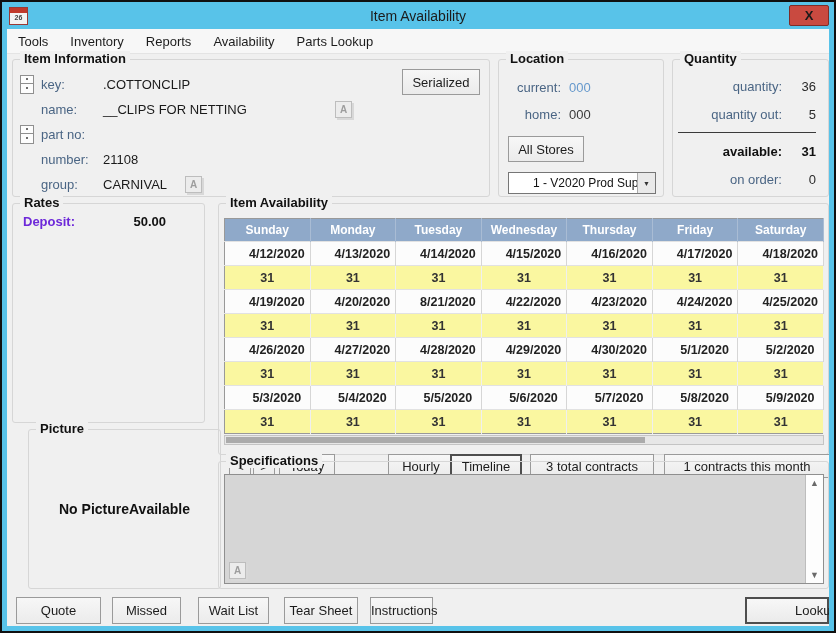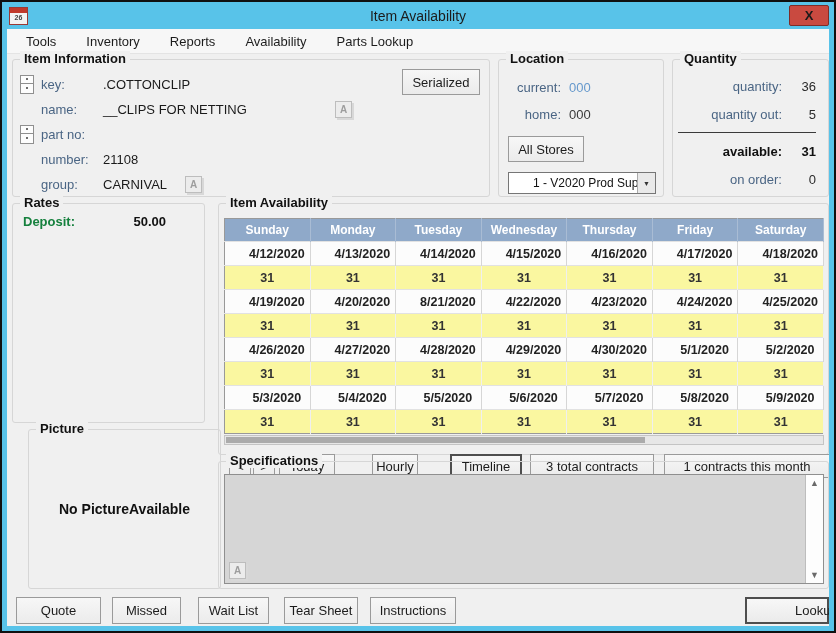--- a/index.html
+++ b/index.html
@@ -10,21 +10,21 @@
   .app-icon{position:absolute;left:7px;top:5px;width:17px;height:16px;background:#f3f3f3;border:1px solid #9a3a35;}
   .app-icon .cal-top{height:5px;background:#c0392b;}
   .app-icon .cal-day{font-size:7px;line-height:9px;text-align:center;color:#444;font-weight:bold;}
   .win-title{position:absolute;left:0;right:0;text-align:center;font-size:14px;color:#1c1c1c;}
   .close-btn{position:absolute;right:5px;top:3px;width:40px;height:21px;background:#c94a40;border:1px solid #7e2d28;
              border-radius:2px;color:#1a1a1a;font-weight:bold;font-size:13px;line-height:17px;text-align:center;
              font-family:"Liberation Sans",sans-serif;cursor:pointer;padding:0;}
   
   .inner{position:absolute;left:5px;right:5px;top:27px;bottom:5px;background:#f0f0f0;overflow:hidden;}
   .menubar{position:absolute;left:0;right:0;top:0;height:24px;background:#f7f7f7;border-bottom:1px solid #e4e4e4;
-           display:flex;align-items:center;padding-left:8px;gap:8px;}
+           display:flex;align-items:center;}
   .menu-item{font-size:13px;color:#1c1c1c;padding:3px 11px;cursor:pointer;}
   
   .group{position:absolute;border:1px solid #d6d6d6;border-radius:3px;box-sizing:border-box;}
   .group-label{position:absolute;top:-9px;left:7px;background:#f0f0f0;padding:0 4px;font-size:13px;font-weight:bold;color:#111;}
   
   .btn{display:inline-block;background:linear-gradient(#f7f7f7,#ebebeb);border:1px solid #9a9a9a;
        font-family:"Liberation Sans",sans-serif;font-size:13px;color:#1c1c1c;text-align:center;
        box-sizing:border-box;cursor:pointer;padding:0;}
   .btn.default{border:2px solid #4e4e4e;}
   .btn.bold{font-weight:normal;padding-left:48px;}
@@ -51,21 +51,21 @@
   .combo-arrow{width:17px;background:#e9e9e9;border-left:1px solid #ababab;display:flex;align-items:center;
                justify-content:center;font-size:7px;color:#333;}
   
   .q-row{display:flex;align-items:center;height:28px;padding-right:12px;}
   .q-label{flex:1;text-align:right;font-size:13px;color:#4a6584;}
   .q-value{width:34px;text-align:right;font-size:13px;color:#2a2a2a;}
   .q-row.bold .q-label,.q-row.bold .q-value{font-weight:bold;color:#111;}
   .q-divider{margin:4px 12px 4px auto;width:138px;border-top:1px solid #3a3a3a;}
   
   .rates-row{display:flex;padding:10px 10px 0 10px;}
-  .rates-label{font-size:13px;font-weight:bold;color:#15803d;flex:1;}
+  .rates-label{font-size:13px;font-weight:bold;color:#6d28d9;flex:1;}
   .rates-value{font-size:13px;font-weight:bold;color:#111;margin-right:28px;}
   .pic-text{height:100%;display:flex;align-items:center;justify-content:center;
             font-size:14px;font-weight:bold;color:#111;text-align:center;line-height:22px;}
   
   .avail-table{position:absolute;left:5px;top:14px;width:600px;border-collapse:collapse;table-layout:fixed;
                border:1px solid #999;}
   .avail-table th{background:var(--header-blue,#8FA9C9);color:#fff;font-size:12px;font-weight:bold;height:20px;
                   border-right:1px solid #a9bcd4;}
   .avail-table td{font-size:12.5px;text-align:center;height:21px;border-right:1px solid #d6d6d6;
                   border-top:1px solid #e2e2e2;color:#1a1a1a;}
@@ -298,21 +298,21 @@
             </tr>
           </tbody>
       </table>
       <div class="h-scroll">
         <div class="thumb"></div>
       </div>
       <div class="nav-row">
         <button class="btn" style="left:5px;width:22px;">&lt;</button>
         <button class="btn" style="left:29px;width:22px;">&gt;</button>
         <button class="btn" style="left:55px;width:56px;">Today</button>
-        <button class="btn" style="left:148px;width:46px;">Hourly</button>
+        <button class="btn" style="left:164px;width:66px;">Hourly</button>
         <button class="btn default" style="left:226px;width:72px;">Timeline</button>
         <button class="btn" style="left:306px;width:124px;">3 total contracts</button>
         <button class="btn" style="left:440px;width:166px;">1 contracts this month</button>
       </div>
     </div>
 
     <div class="group" style="left:211px;top:432px;width:611px;height:128px;">
       <span class="group-label">Specifications</span>
       <div class="spec-area">
         <span></span>
@@ -321,17 +321,17 @@
           <span class="v-arrow up">▲</span>
           <span class="v-arrow down">▼</span>
         </div>
       </div>
     </div>
 
     <button class="btn footer-btn" style="left:9px;top:568px;width:85px;">Quote</button>
     <button class="btn footer-btn" style="left:105px;top:568px;width:69px;">Missed</button>
     <button class="btn footer-btn" style="left:191px;top:568px;width:71px;">Wait List</button>
     <button class="btn footer-btn" style="left:277px;top:568px;width:74px;">Tear Sheet</button>
-    <button class="btn footer-btn" style="left:363px;top:568px;width:86px;">Instructions</button>
+    <button class="btn footer-btn" style="left:363px;top:568px;width:63px;">Instructions</button>
     <button class="btn footer-btn bold default" style="left:738px;top:568px;width:84px;">Lookup</button>
 
   </div>
 </div>
 
 </body></html>

